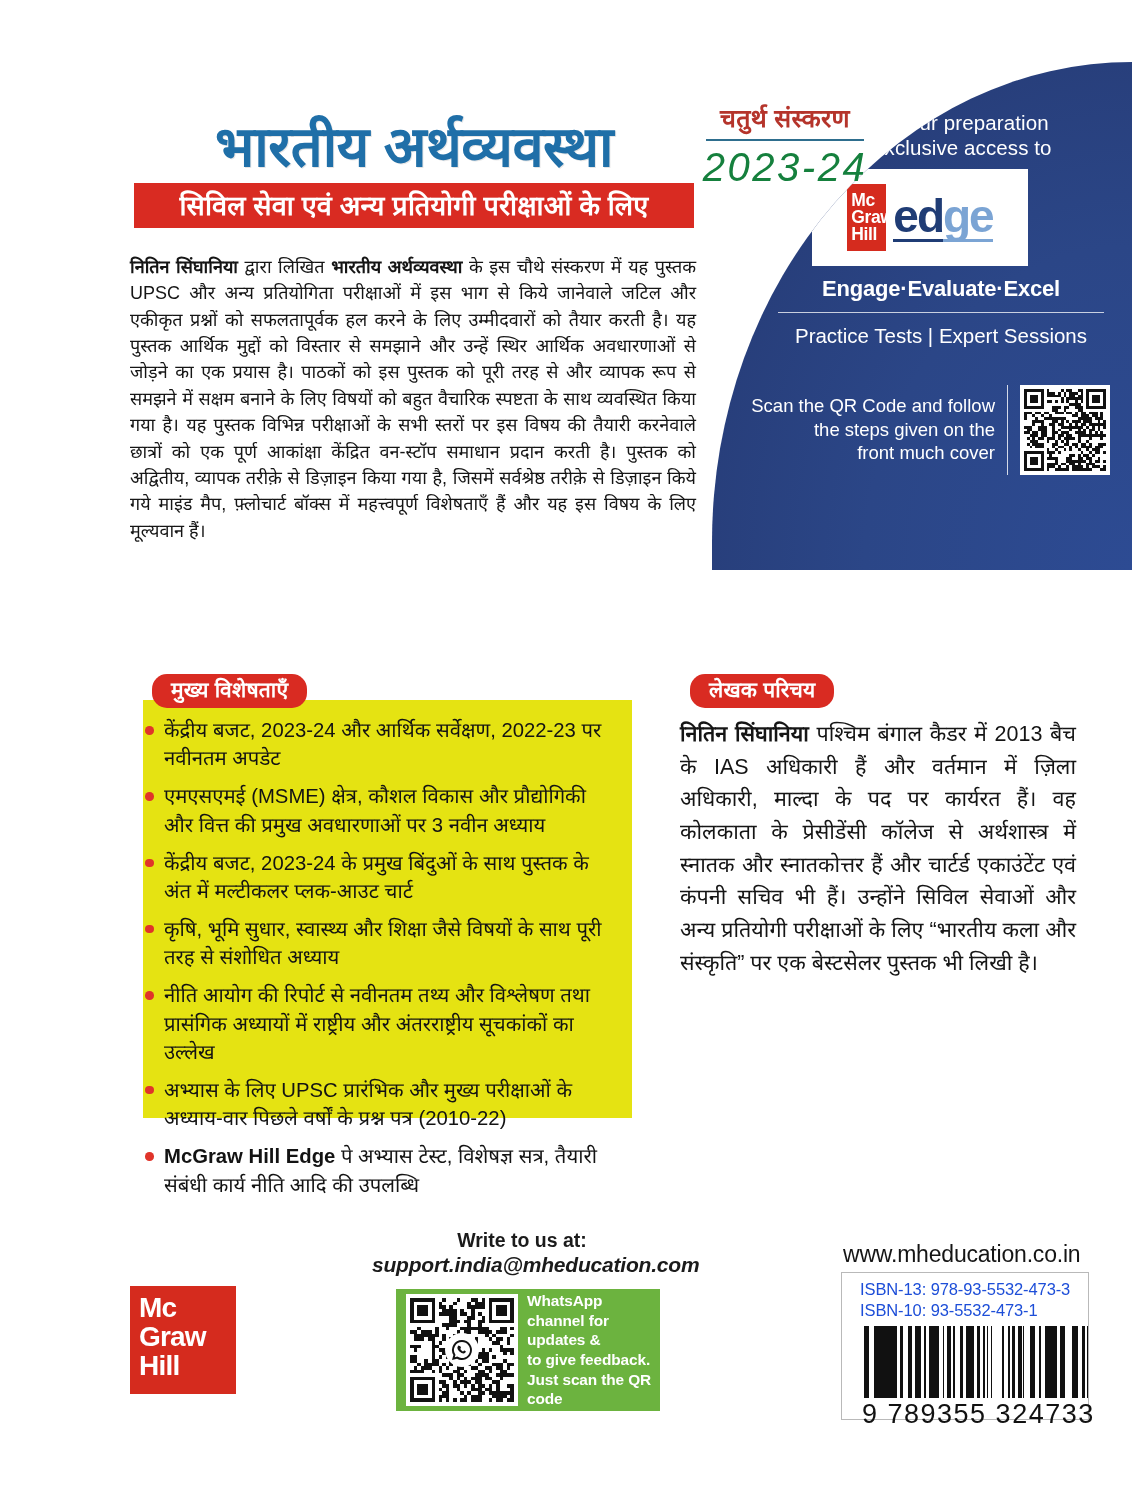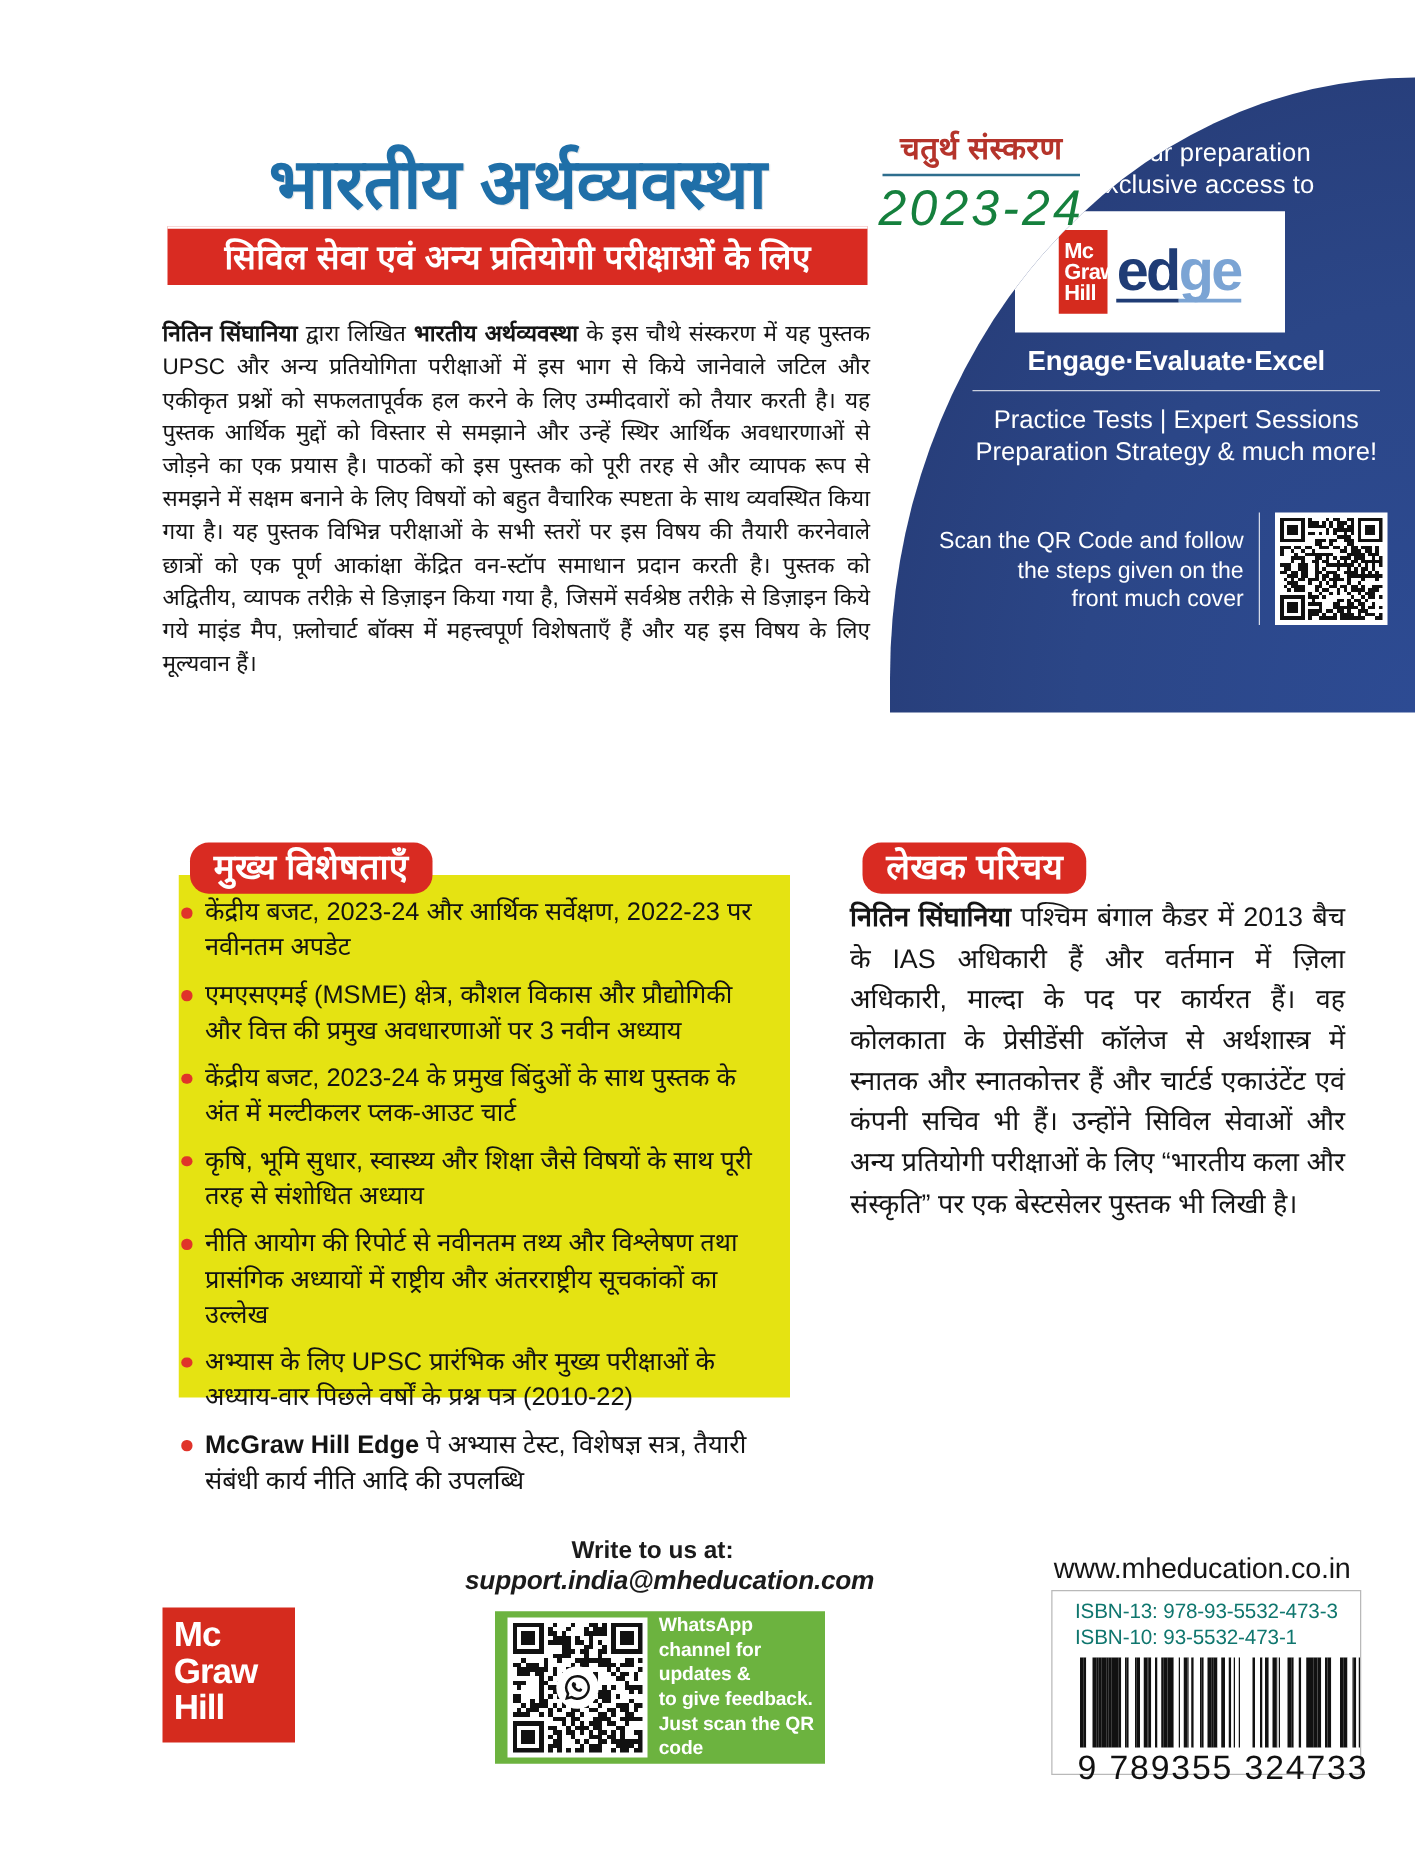--- a/index.html
+++ b/index.html
@@ -189,21 +189,21 @@
     text-align: justify;
     color: #151515;
   }
   #blurb b { font-weight: bold; }
 
   
   .pill {
     display: inline-block;
     background: #d92b22;
     color: #ffffff;
-    font-size: 28px;
+    font-size: 21px;
     font-weight: bold;
     padding: 5px 19px 7px 19px;
     border-radius: 15px;
     letter-spacing: 0.2px;
     line-height: 1.05;
   }
 
   
   #features-head {
     position: absolute;
@@ -352,21 +352,21 @@
     top: 1272px;
     width: 248px;
     height: 148px;
     border: 1px solid #b9b9b9;
     background: #ffffff;
     box-sizing: border-box;
     padding: 6px 0 0 18px;
   }
   .isbn-line {
     font-size: 16.5px;
-    color: #0f766e;
+    color: #1d4ed8;
     line-height: 1.27;
     letter-spacing: -0.1px;
   }
   #barcode {
     margin: 5px 0 0 4px;
     height: 72px;
     display: flex;
     align-items: flex-end;
     gap: 0;
   }
@@ -402,21 +402,20 @@
       <div class="edge-word">
         <span class="d1">ed</span>
         <span class="d2">ge</span>
       </div>
     </div>
 
     <div class="edge-eee">Engage·Evaluate·Excel</div>
     <div class="edge-rule"></div>
     <div class="edge-sub">
       <div>Practice Tests | Expert Sessions</div>
-      <div>Preparation Strategy &amp; much more!</div>
     </div>
 
     <div id="edge-scan-row">
       <div class="edge-scan-text">
         <div>Scan the QR Code and follow</div>
         <div>the steps given on the</div>
         <div>front much cover</div>
       </div>
       <div class="edge-scan-div"></div>
       <span class="qr">

